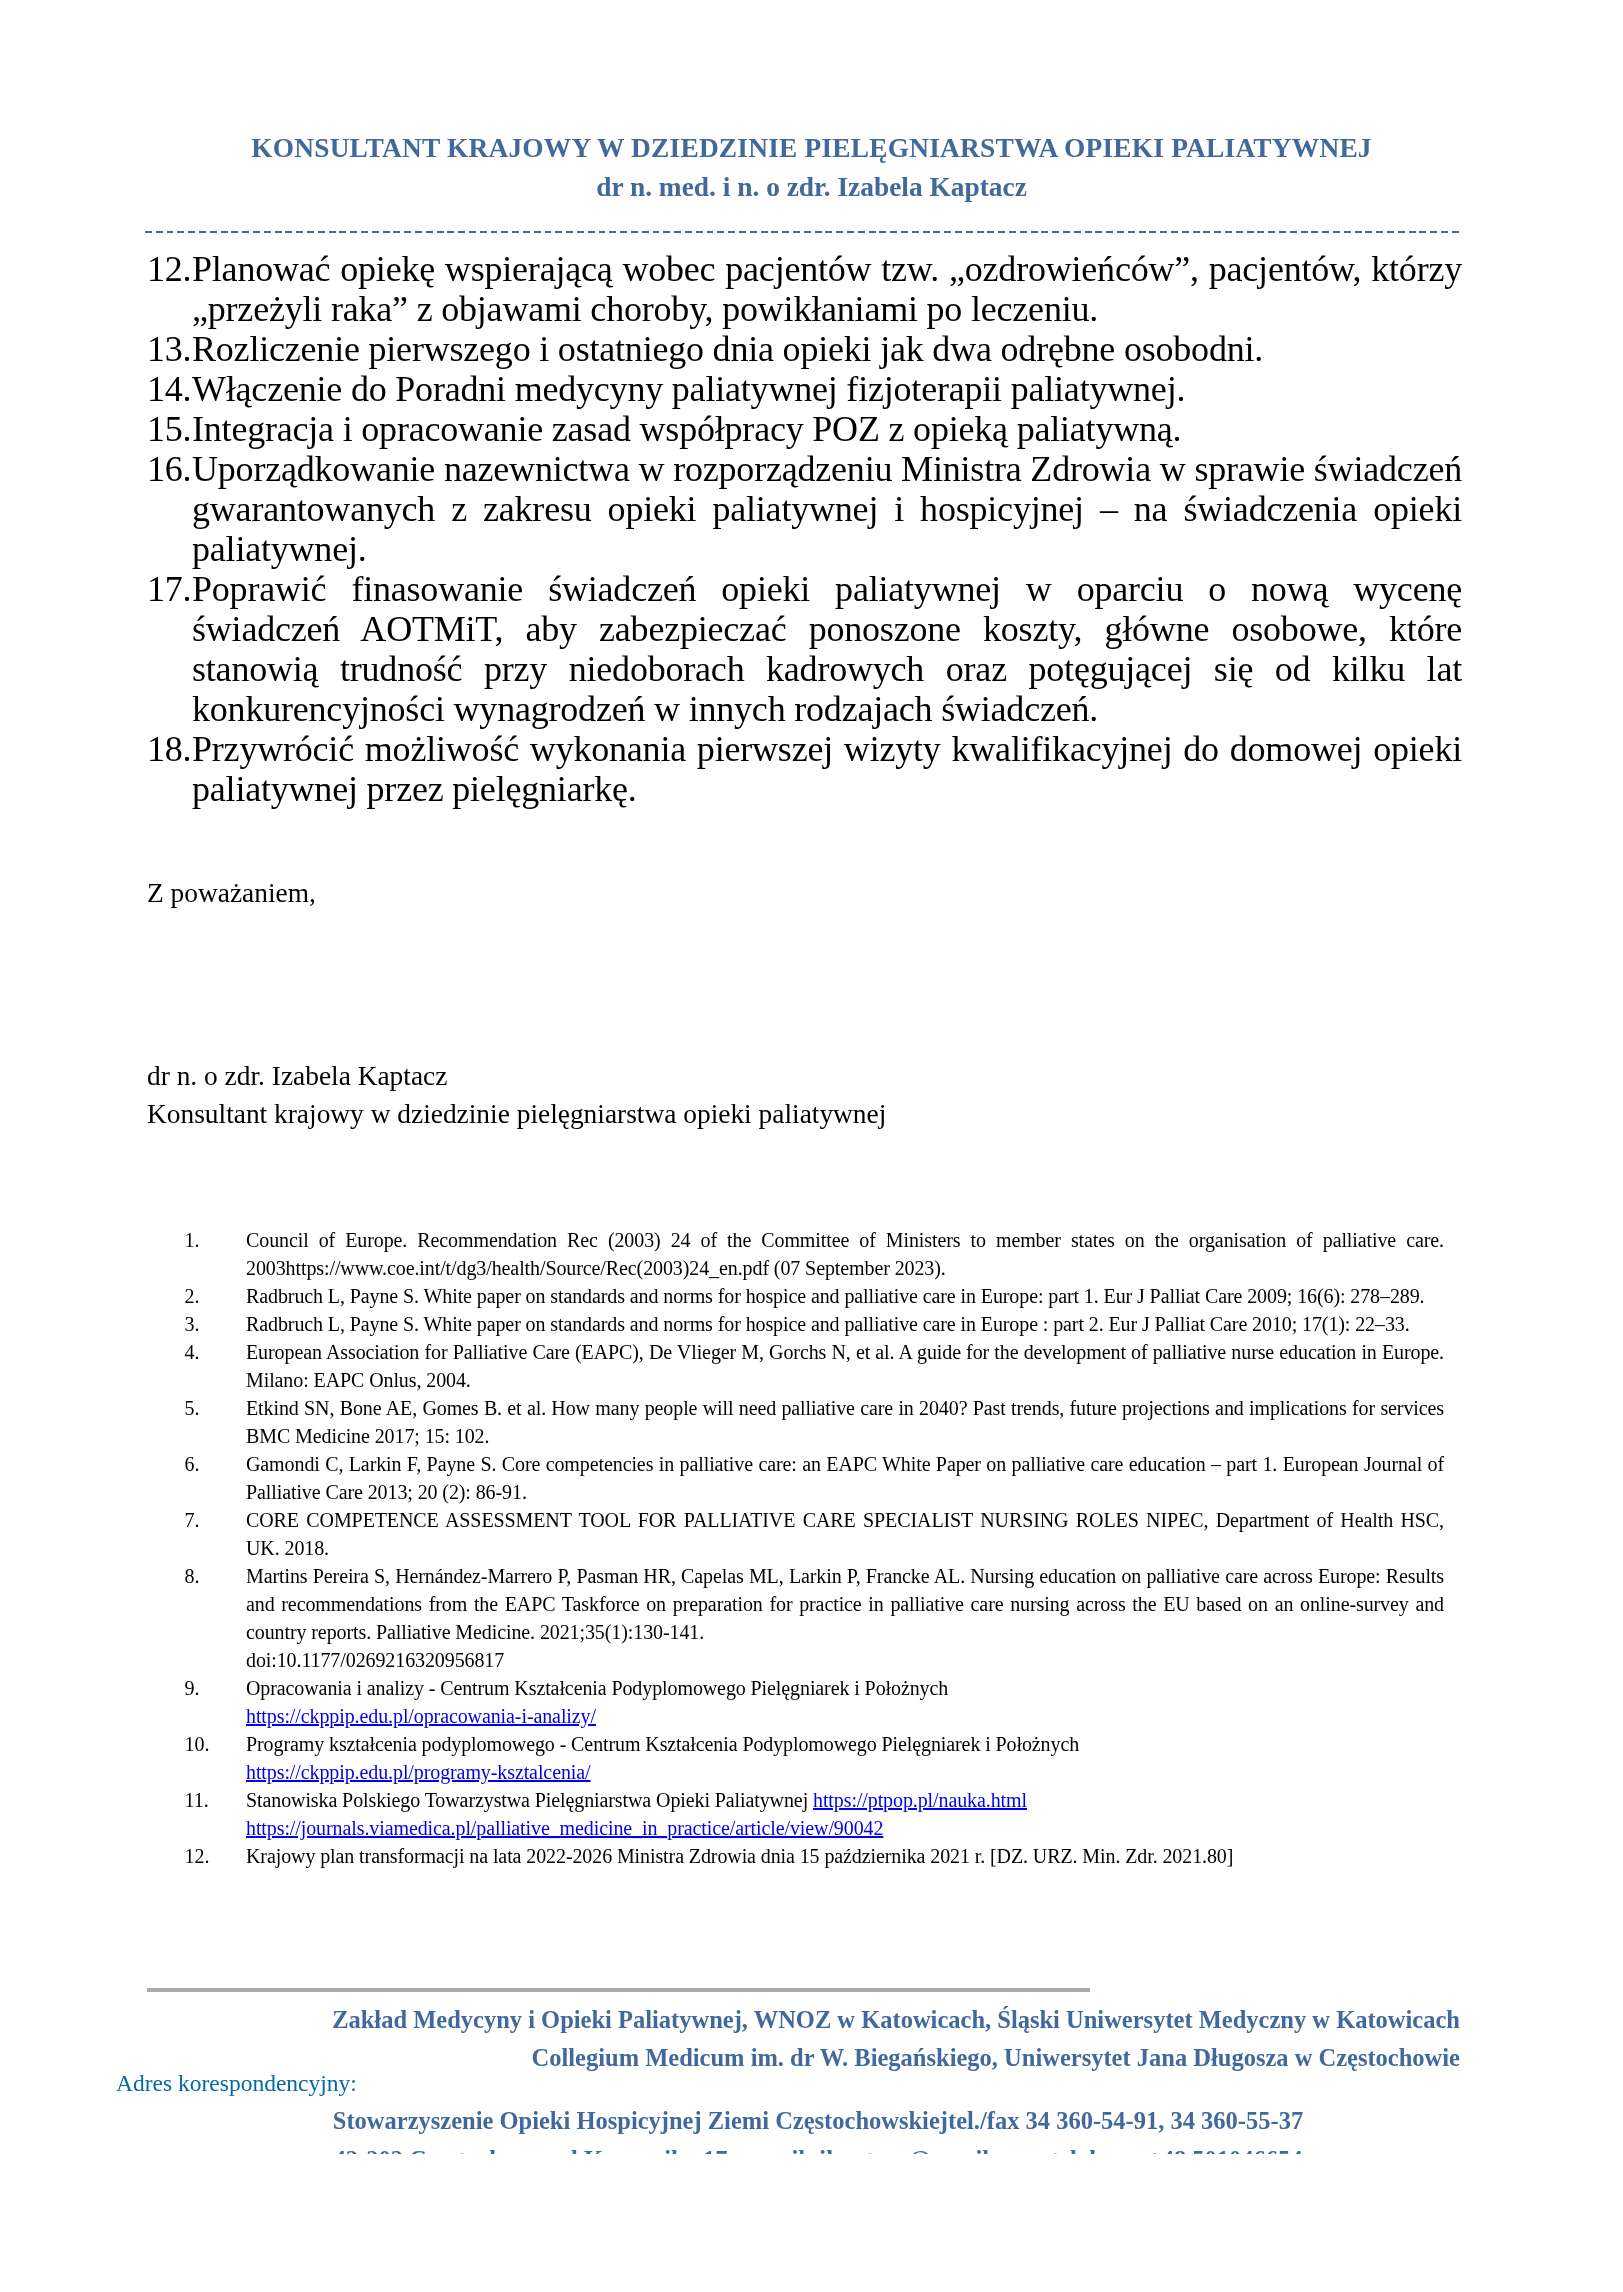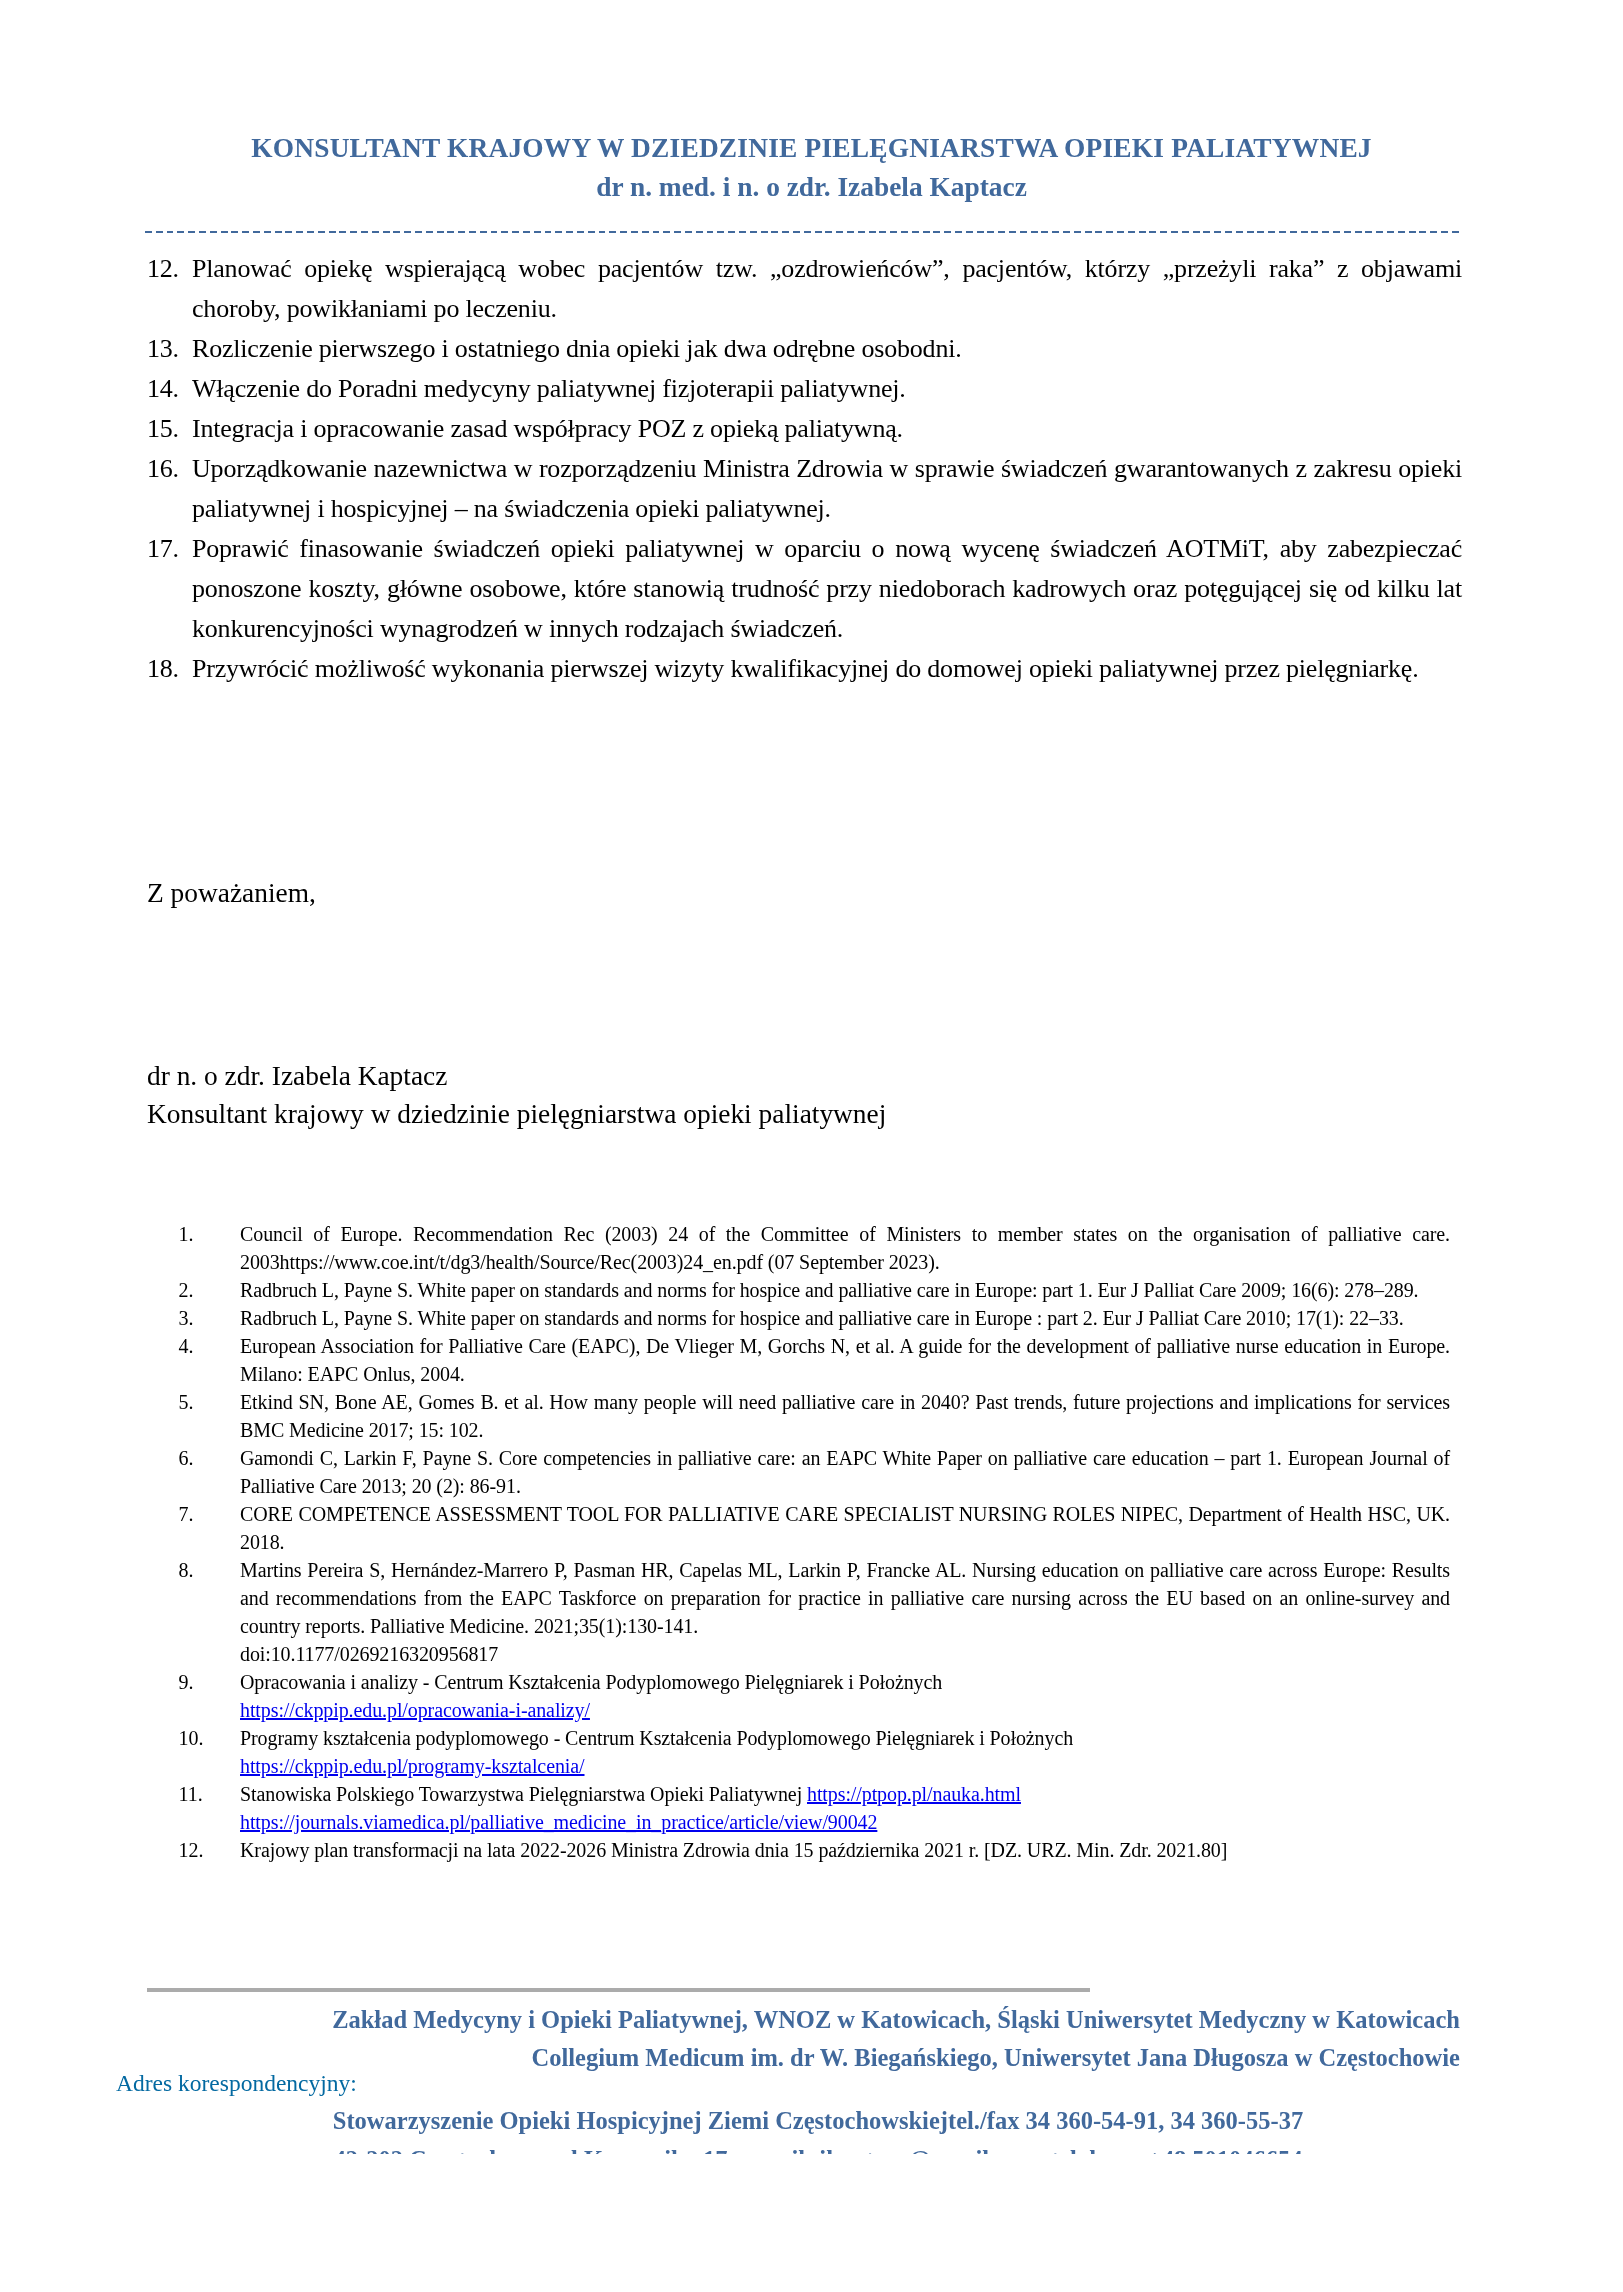--- a/index.html
+++ b/index.html
@@ -25,21 +25,21 @@
     margin-top:7.8px;
     font-size:27.4px;font-weight:700;color:#41699C;
   }
   .header-divider{
     position:absolute;top:231px;left:145px;width:1317px;height:2px;
     background:repeating-linear-gradient(90deg,#41699C 0 6.9px,transparent 6.9px 10.8px);
   }
   
   .main-list{
     position:absolute;top:249px;left:147px;width:1315px;
-    font-size:26px;line-height:40px;letter-spacing:-0.2px;
+    font-size:36px;line-height:40px;letter-spacing:-0.2px;
   }
   .main-list ol{list-style:none;margin:0;padding:0;counter-reset:demand 11;}
   .main-list li{
     position:relative;padding-left:45px;
     counter-increment:demand;
     text-align:justify;
   }
   .main-list li::before{
     content:counter(demand) ".";
     position:absolute;left:0;top:0;
@@ -51,21 +51,21 @@
   }
   .signature{
     position:absolute;top:1057px;left:147px;
     font-size:27.4px;line-height:38px;
   }
   
   .references{
     position:absolute;top:1208px;left:149px;width:1313px;
     font-size:20px;line-height:28px;letter-spacing:-0.1px;
   }
-  .references ol{list-style:none;margin:12px;padding:0;counter-reset:ref 0;}
+  .references ol{list-style:none;margin:18px;padding:0;counter-reset:ref 0;}
   .references li{
     position:relative;padding-left:79px;
     counter-increment:ref;
     text-align:justify;
   }
   .references li::before{
     content:counter(ref) ".";
     position:absolute;left:17.6px;top:0;
   }
   .ref-link{

